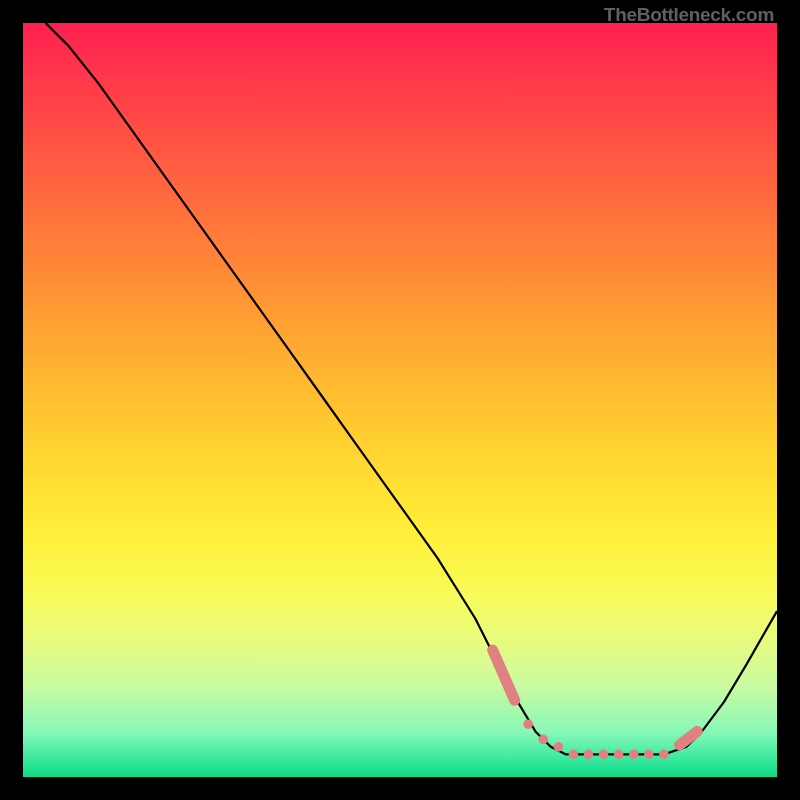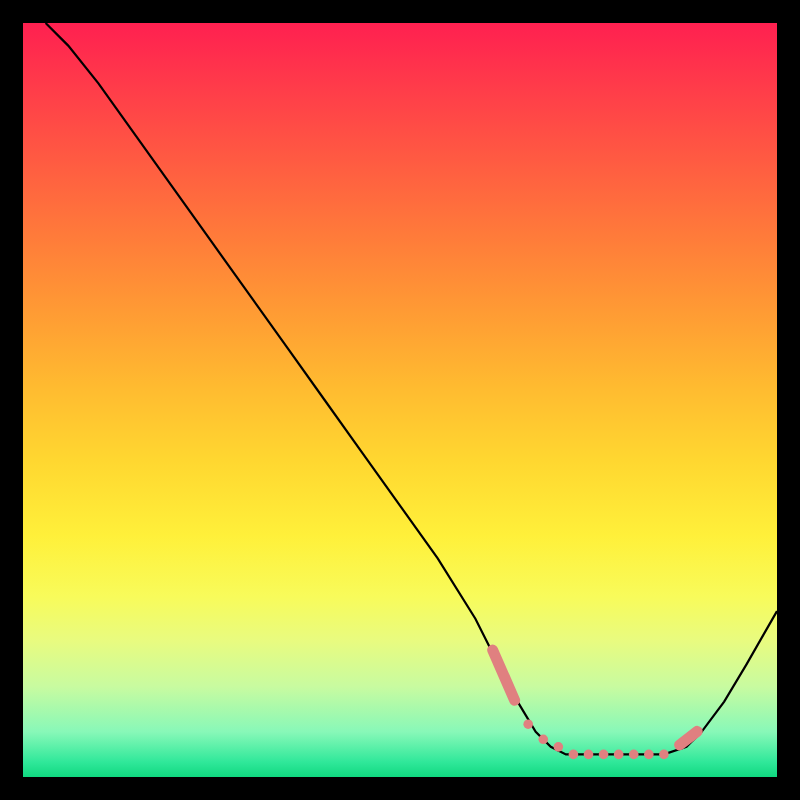--- a/index.html
+++ b/index.html
@@ -89,13 +89,14 @@
           <circle cx="550.42" cy="731.38" r="4.8" class="marker"></circle>
           <circle cx="565.5" cy="731.38" r="4.8" class="marker"></circle>
           <circle cx="580.58" cy="731.38" r="4.8" class="marker"></circle>
           <circle cx="595.6600000000001" cy="731.38" r="4.8" class="marker"></circle>
           <circle cx="610.74" cy="731.38" r="4.8" class="marker"></circle>
           <circle cx="625.8199999999999" cy="731.38" r="4.8" class="marker"></circle>
           <circle cx="640.9" cy="731.38" r="4.8" class="marker"></circle>
         </g>
     </svg>
   </div>
+  <div class="credit">TheBottleneck.com</div>
 </div>
 
 </body></html>

